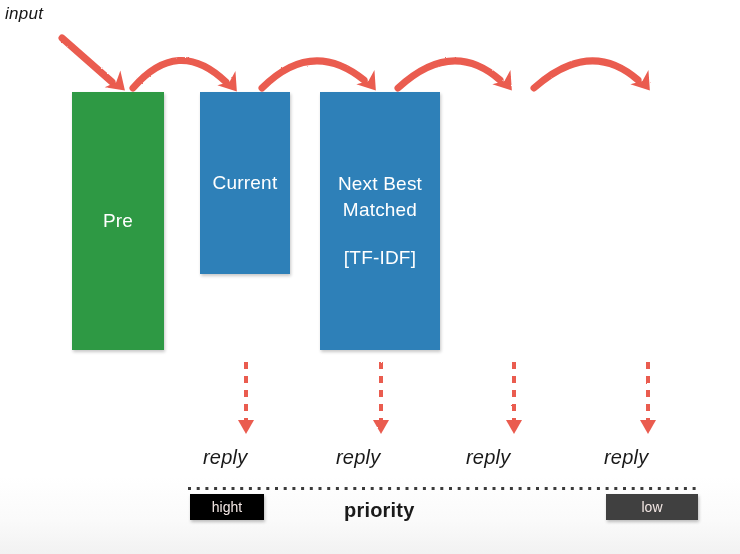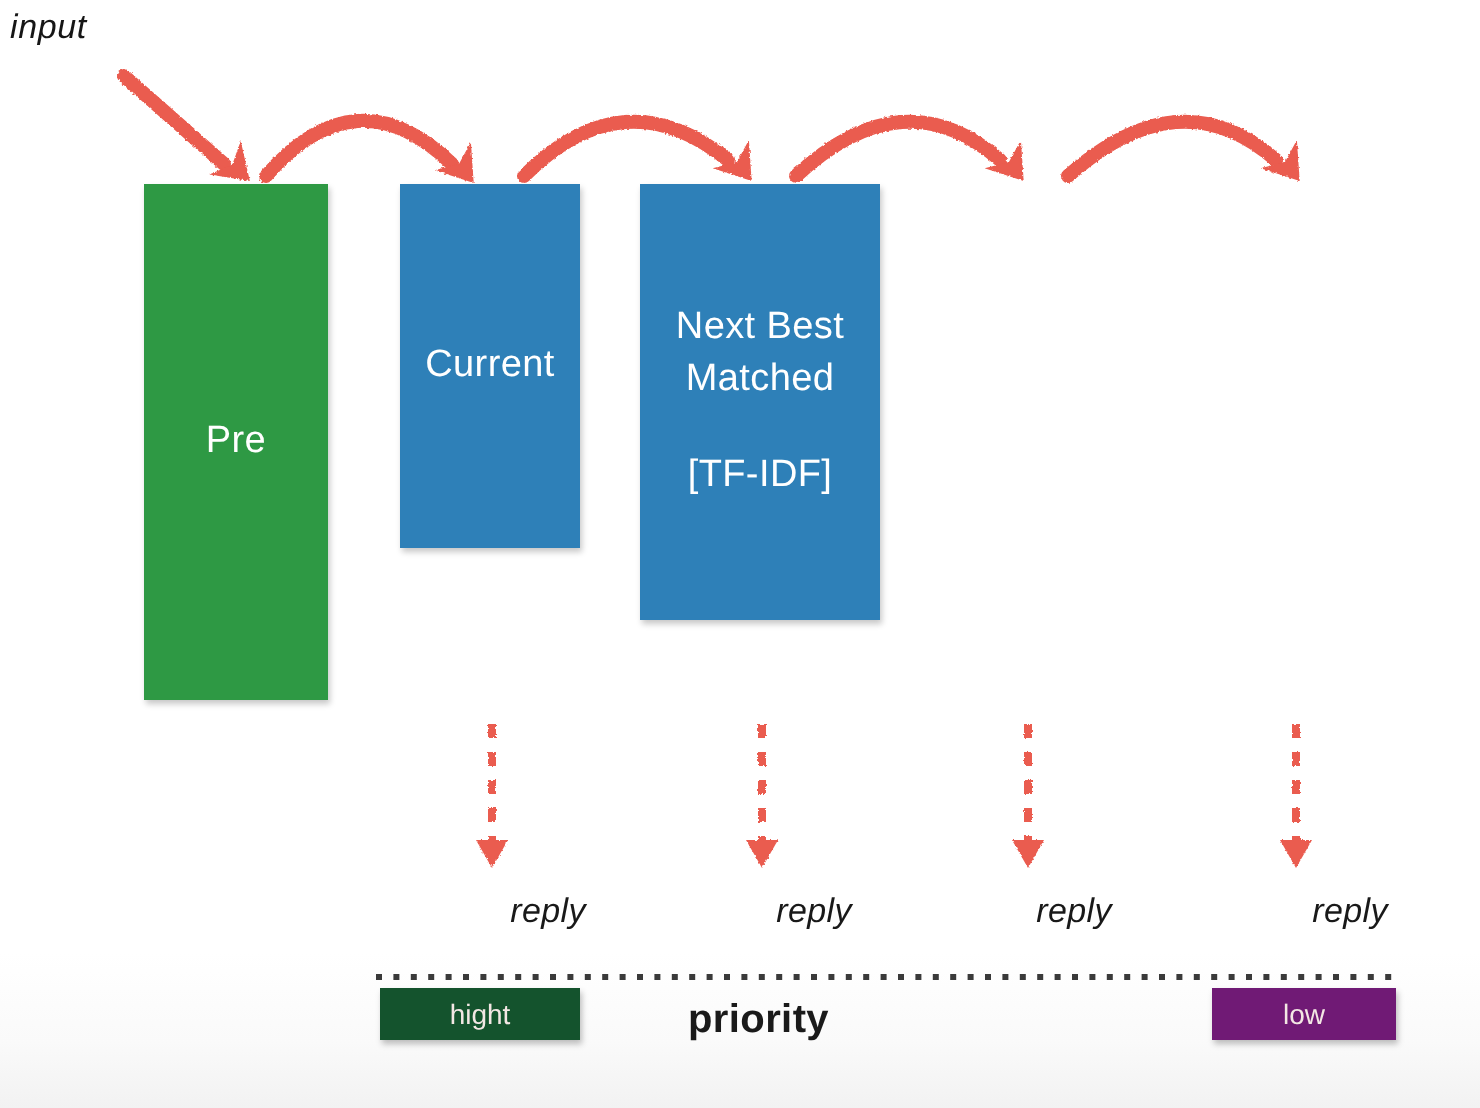--- a/index.html
+++ b/index.html
@@ -64,23 +64,23 @@
     font-size: 17px;
     color: #161616;
     letter-spacing: 0.3px;
   }
 
   
   .reply-label {
     position: absolute;
     font-family: "Liberation Sans", sans-serif;
     font-style: italic;
-    font-size: 17px;
+    font-size: 20px;
     color: #191919;
-    text-align: right;
+    text-align: left;
     width: 90px;
     letter-spacing: 0.2px;
   }
 
   
   .priority-chip {
     position: absolute;
     box-sizing: border-box;
     display: flex;
     align-items: center;
@@ -112,40 +112,40 @@
       <div>Pre</div>
     </div>
   </div>
 
   <div class="stage-box" id="box-1" style="left: 200px; top: 92px; width: 90px; height: 182px; background: rgb(46, 128, 184);">
     <div class="label-stack">
       <div>Current</div>
     </div>
   </div>
 
-  <div class="stage-box" id="box-2" style="left: 320px; top: 92px; width: 120px; height: 218px; background: rgb(46, 128, 184);">
+  <div class="stage-box" id="box-2" style="left: 320px; top: 92px; width: 120px; height: 258px; background: rgb(46, 128, 184);">
     <div class="label-stack">
       <div>Next Best Matched</div>
       <div class="sub-gap"></div>
       <div>[TF-IDF]</div>
     </div>
   </div>
 
 
 
   <div class="reply-label" id="reply-0" style="left: 203px; top: 446px;">reply</div>
   <div class="reply-label" id="reply-1" style="left: 336px; top: 446px;">reply</div>
   <div class="reply-label" id="reply-2" style="left: 466px; top: 446px;">reply</div>
   <div class="reply-label" id="reply-3" style="left: 604px; top: 446px;">reply</div>
 
-  <div class="priority-chip" id="chip-high" style="left: 190px; top: 494px; width: 100px; height: 26px; background: #14532d;">hight</div>
+  <div class="priority-chip" id="chip-high" style="left: 190px; top: 494px; width: 74px; height: 26px; background: #000000;">hight</div>
 
   <div class="priority-title" style="left: 344px; top: 499px;">priority</div>
 
-  <div class="priority-chip" id="chip-low" style="left: 606px; top: 494px; width: 92px; height: 26px; background: #701a75;">low</div>
+  <div class="priority-chip" id="chip-low" style="left: 606px; top: 494px; width: 92px; height: 26px; background: #404040;">low</div>
 
   <svg id="vector-layer" viewBox="0 0 740 554">
     <defs>
       <filter id="rough" x="-30%" y="-30%" width="160%" height="160%">
         <feTurbulence type="fractalNoise" baseFrequency="0.8" numOctaves="2" seed="7" result="n"></feTurbulence>
         <feDisplacementMap in="SourceGraphic" in2="n" scale="1.6" xChannelSelector="R" yChannelSelector="G"></feDisplacementMap>
       </filter>
     </defs>
     <g id="arrows" filter="url(#rough)">
         <path d="M 62,38 L 112,82" stroke="#ea5b4f" stroke-width="7" fill="none" stroke-linecap="round"></path>

